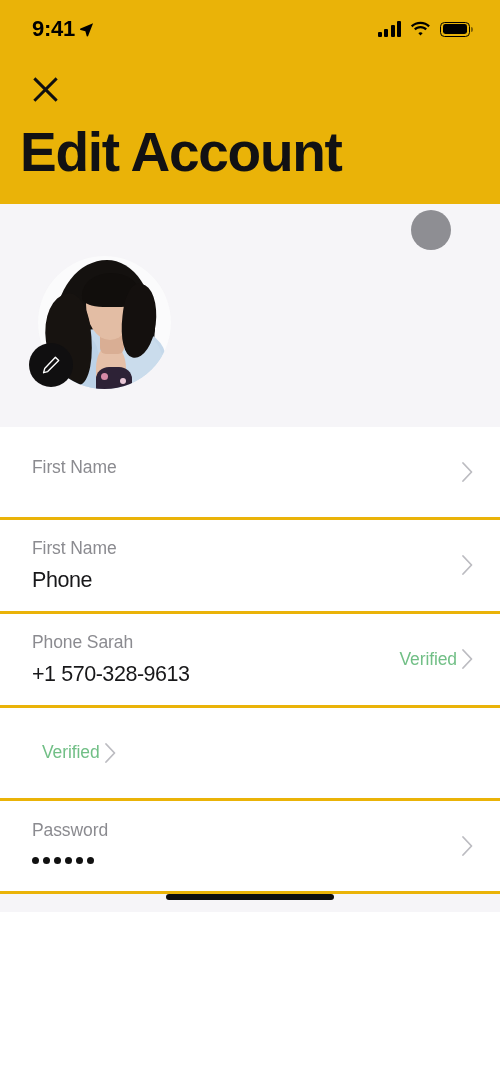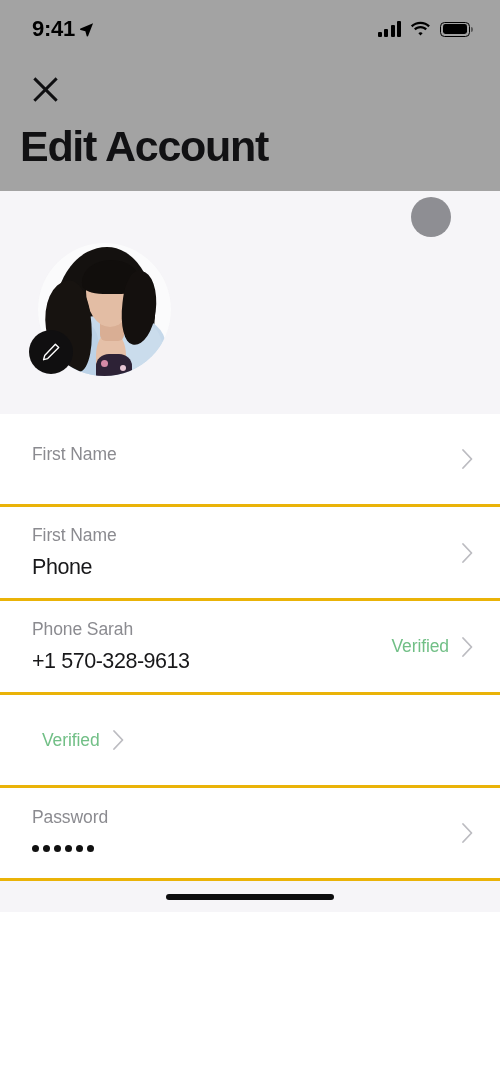--- a/index.html
+++ b/index.html
@@ -15,21 +15,21 @@
     font-family: "Liberation Sans", sans-serif;
     background: #ffffff;
     color: #141414;
     -webkit-font-smoothing: antialiased;
   }
 
   .phone {
     position: relative;
     width: 500px;
     height: 912px;
-    background: #a3a3a3;
+    background: #eab308;
     overflow: hidden;
   }
 
   
   .status-bar {
     position: relative;
     height: 58px;
     display: flex;
     align-items: center;
     justify-content: space-between;
@@ -111,21 +111,21 @@
     display: flex;
     align-items: center;
     justify-content: center;
     cursor: pointer;
     background: none;
     border: none;
   }
 
   .page-title {
     margin: 14px 0 0 20px;
-    font-size: 43px;
+    font-size: 55px;
     line-height: 1.05;
     font-weight: bold;
     letter-spacing: -1.3px;
     color: #111113;
   }
 
   
   .avatar-block {
     position: relative;
     margin-top: 22px;
@@ -318,21 +318,21 @@
     width: 7px;
     height: 7px;
     border-radius: 50%;
     background: #111;
   }
 
   .field-right {
     flex: 0 0 auto;
     display: flex;
     align-items: center;
-    gap: 12px;
+    gap: 4px;
     padding-left: 10px;
   }
 
   .verified {
     font-size: 17.5px;
     color: #71bf86;
     letter-spacing: -0.1px;
   }
 
   .chevron { display: block; flex: 0 0 auto; }

